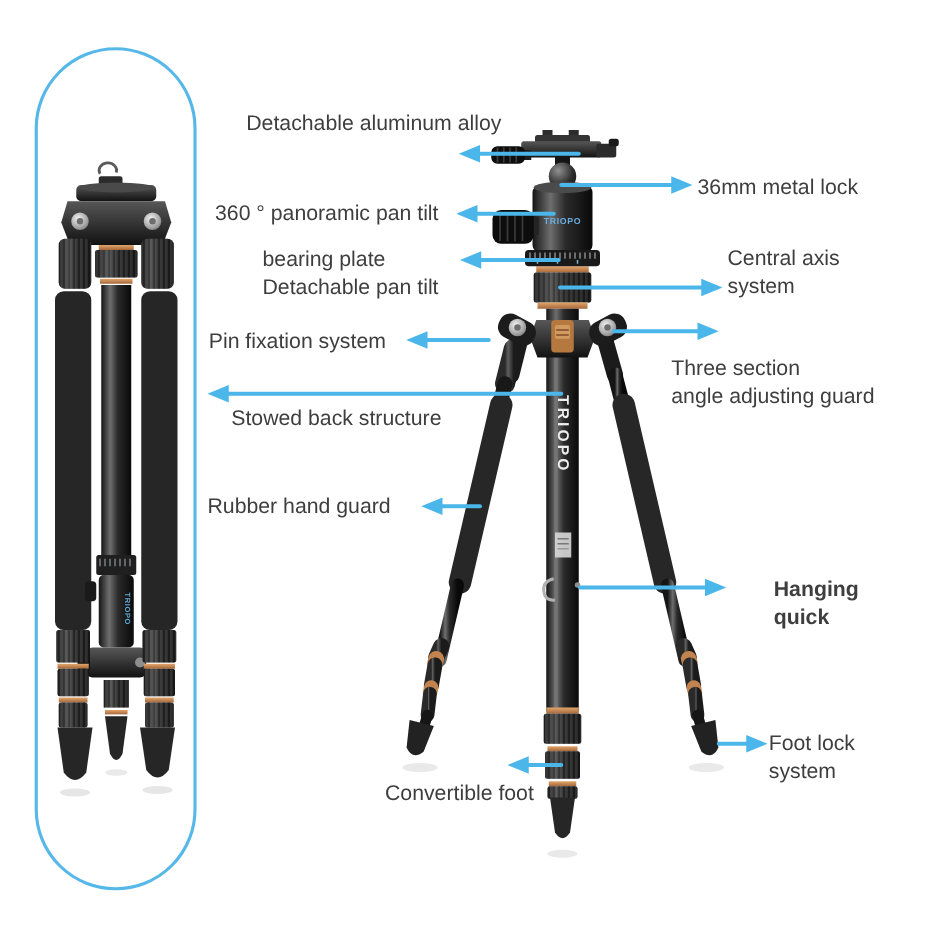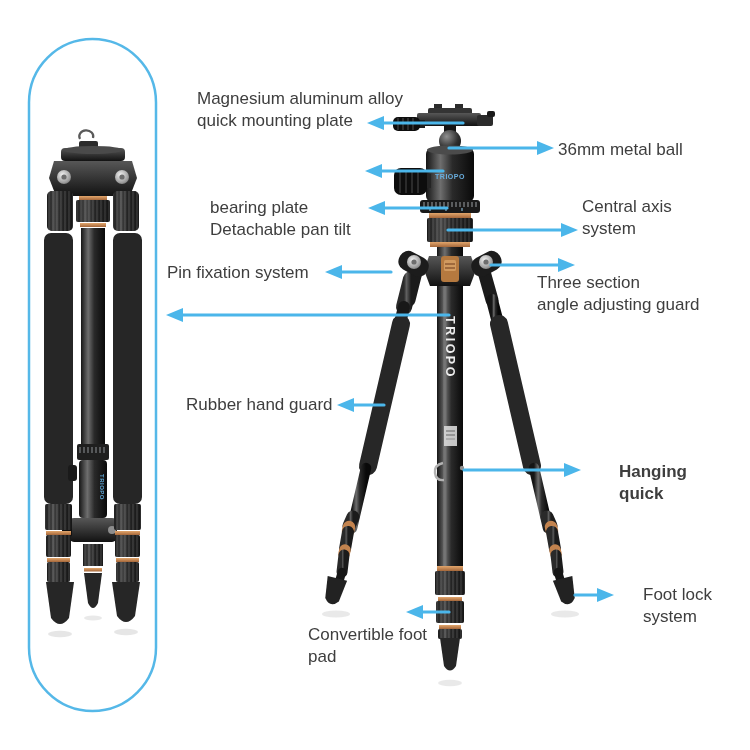--- a/index.html
+++ b/index.html
@@ -326,50 +326,54 @@
           <polygon points="614,595 597,588 597,602" stroke="none"></polygon>
     </g>
     <g>
       <line x1="449" y1="612" x2="420" y2="612"></line>
           <polygon points="406,612 423,605 423,619" stroke="none"></polygon>
     </g>
   </g>
 </svg>
 
 <div class="callout" style="left:197px;top:88px;">
-  <div>Magnesium aluminum alloy</div>
-  <div>quick mounting plate</div>
+  <div>Detachable aluminum alloy</div>
 </div>
 <div class="callout" style="left:558px;top:139px;">
-  <div>36mm metal ball</div>
+  <div>36mm metal lock</div>
+</div>
+<div class="callout" style="left:172px;top:160px;">
+  <div>360 ° panoramic pan tilt</div>
 </div>
 <div class="callout" style="left:210px;top:197px;">
   <div>bearing plate</div>
   <div>Detachable pan tilt</div>
 </div>
 <div class="callout" style="left:582px;top:196px;">
   <div>Central axis</div>
   <div>system</div>
 </div>
 <div class="callout" style="left:167px;top:262px;">
   <div>Pin fixation system</div>
 </div>
-<div class="callout" style="left:537px;top:272px;">
+<div class="callout" style="left:537px;top:284px;">
   <div>Three section</div>
   <div>angle adjusting guard</div>
 </div>
-<div class="callout" style="left:186px;top:394px;">
+<div class="callout" style="left:185px;top:324px;">
+  <div>Stowed back structure</div>
+</div>
+<div class="callout" style="left:166px;top:394px;">
   <div>Rubber hand guard</div>
 </div>
 <div class="callout" style="left:619px;top:461px;font-weight:bold;">
   <div>Hanging</div>
   <div>quick</div>
 </div>
-<div class="callout" style="left:615px;top:584px;margin-left:28px;">
+<div class="callout" style="left:615px;top:584px;">
   <div>Foot lock</div>
   <div>system</div>
 </div>
 <div class="callout" style="left:308px;top:624px;">
   <div>Convertible foot</div>
-  <div>pad</div>
 </div>
 
 </div>
 
 </body></html>

